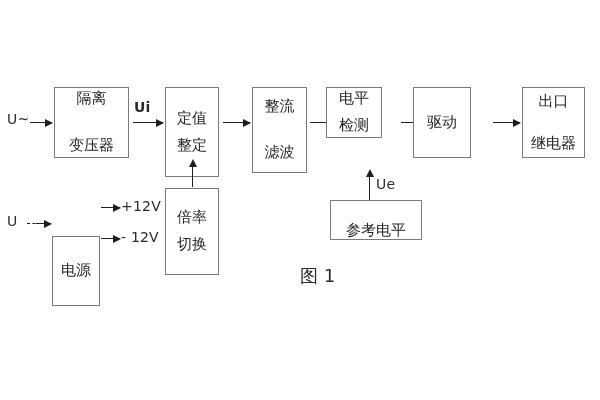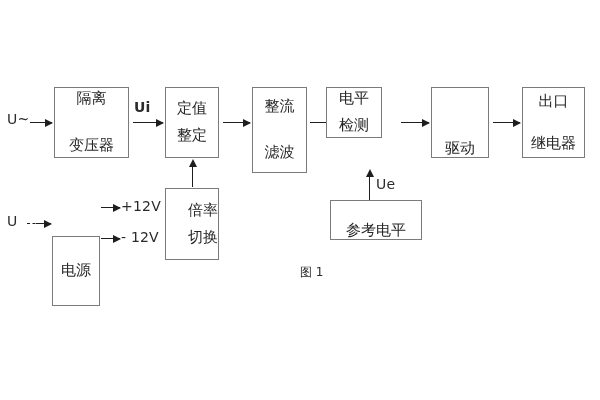--- a/index.html
+++ b/index.html
@@ -70,21 +70,21 @@
     border-right: 4.6px solid transparent;
   }
   
   .dash-h {
     position: absolute;
     height: 0;
     border-top: 1.6px dashed #1e1e1e;
   }
   .caption {
     position: absolute;
-    font-size: 12px;
+    font-size: 18px;
     color: #2b2b2b;
     white-space: nowrap;
   }
 </style>
 </head>
 <body>
 
 <div id="canvas">
 
   <div class="label" style="left:7px; top:111px;">U~</div>
@@ -92,21 +92,21 @@
   <div class="arrow-h" style="left:30px; top:122px; width:22px;"></div>
 
   <div class="box" style="left:54px; top:87px; width:75px; height:71px;gap:20px;">
     <span class="line1">隔离</span>
     <span class="line2">变压器</span>
   </div>
 
   <div class="label" style="left:134px; top:99px;font-weight:bold;">Ui</div>
   <div class="arrow-h" style="left:133px; top:122px; width:30px;"></div>
 
-  <div class="box" style="left:165px; top:87px; width:54px; height:71px;">
+  <div class="box" style="left:165px; top:87px; width:54px; height:90px;">
     <span class="line1">定值</span>
     <span class="line2">整定</span>
   </div>
 
   <div class="arrow-h" style="left:223px; top:122px; width:27px;"></div>
 
   <div class="box" style="left:252px; top:87px; width:55px; height:86px;gap:19px;">
     <span class="line1">整流</span>
     <span class="line2">滤波</span>
   </div>
@@ -114,21 +114,21 @@
   <div class="label" style="left:311px; top:99px;margin-left:38px;">Uo</div>
   <div class="arrow-h" style="left:310px; top:122px; width:29px;"></div>
 
   <div class="box" style="left:326px; top:87px; width:56px; height:51px;">
     <span class="line1">电平</span>
     <span class="line2">检测</span>
   </div>
 
   <div class="arrow-h" style="left:401px; top:122px; width:28px;"></div>
 
-  <div class="box single" style="left:431px; top:87px; width:58px; height:71px;justify-content:flex-end;">
+  <div class="box single" style="left:413px; top:87px; width:58px; height:71px;">
     <span class="line1">驱动</span>
   </div>
 
   <div class="arrow-h" style="left:493px; top:122px; width:27px;"></div>
 
   <div class="box" style="left:522px; top:87px; width:63px; height:71px;gap:15px;">
     <span class="line1">出口</span>
     <span class="line2">继电器</span>
   </div>
 
@@ -140,21 +140,21 @@
   <div class="box single" style="left:52px; top:188px; width:48px; height:70px;margin-top:48px;">
     <span class="line1">电源</span>
   </div>
 
   <div class="arrow-h" style="left:101px; top:207px; width:19px;"></div>
   <div class="label" style="left:121px; top:198px;">+12V</div>
 
   <div class="arrow-h" style="left:101px; top:238px; width:19px;"></div>
   <div class="label" style="left:121px; top:229px;">- 12V</div>
 
-  <div class="box" style="left:165px; top:188px; width:54px; height:72px;align-items:flex-end;">
+  <div class="box" style="left:165px; top:188px; width:54px; height:87px;">
     <span class="line1">倍率</span>
     <span class="line2">切换</span>
   </div>
 
   <div class="arrow-v" style="left:192px; top:166px; height:21px;"></div>
 
   <div class="arrow-v" style="left:369px; top:176px; height:24px;"></div>
   <div class="label" style="left:376px; top:176px;">Ue</div>
 
   <div class="box single" style="left:330px; top:200px; width:92px; height:40px;justify-content:flex-end;">

